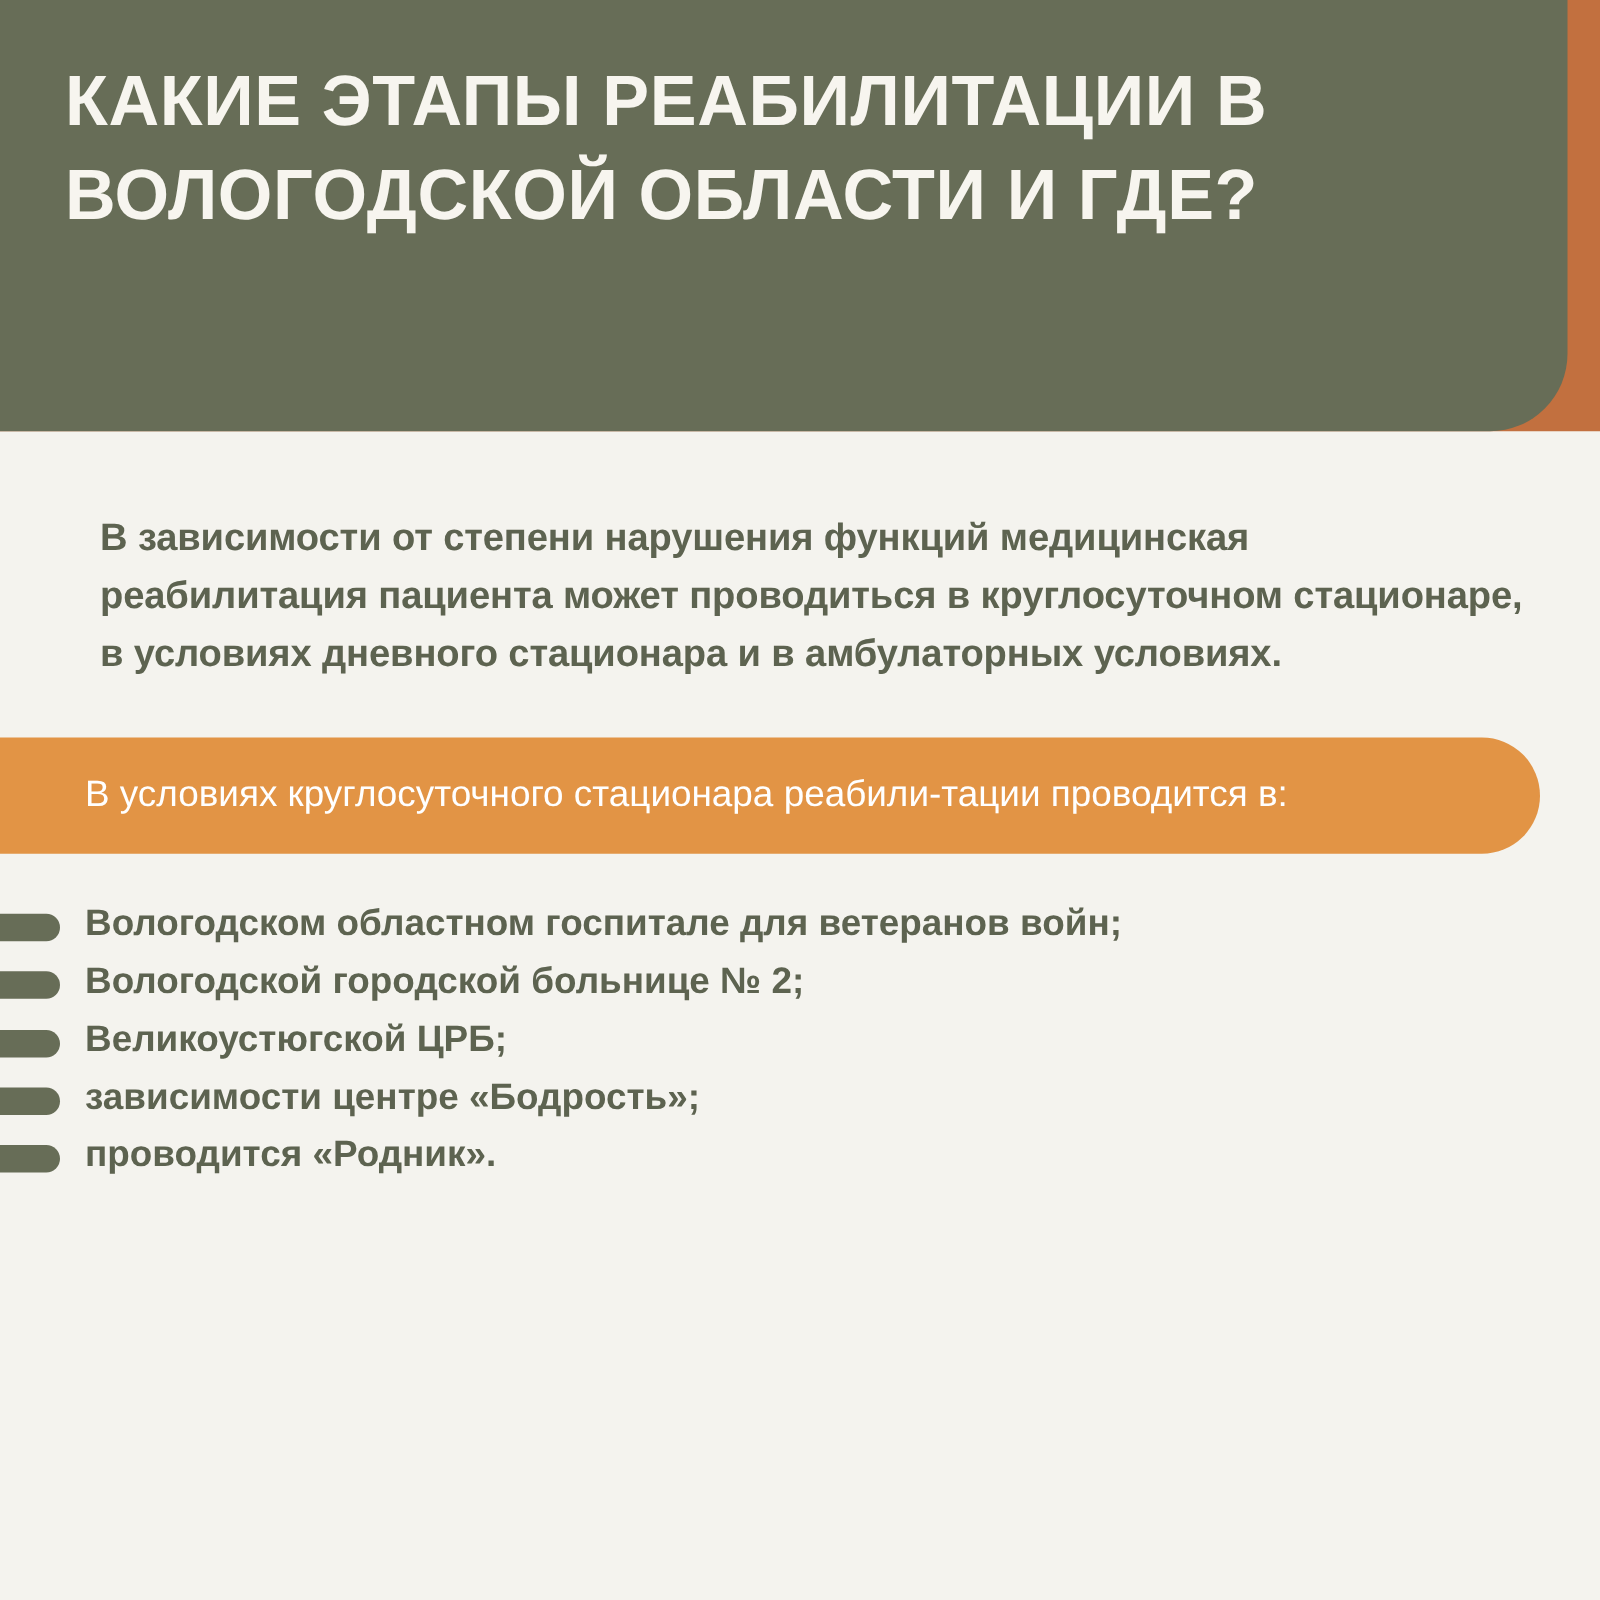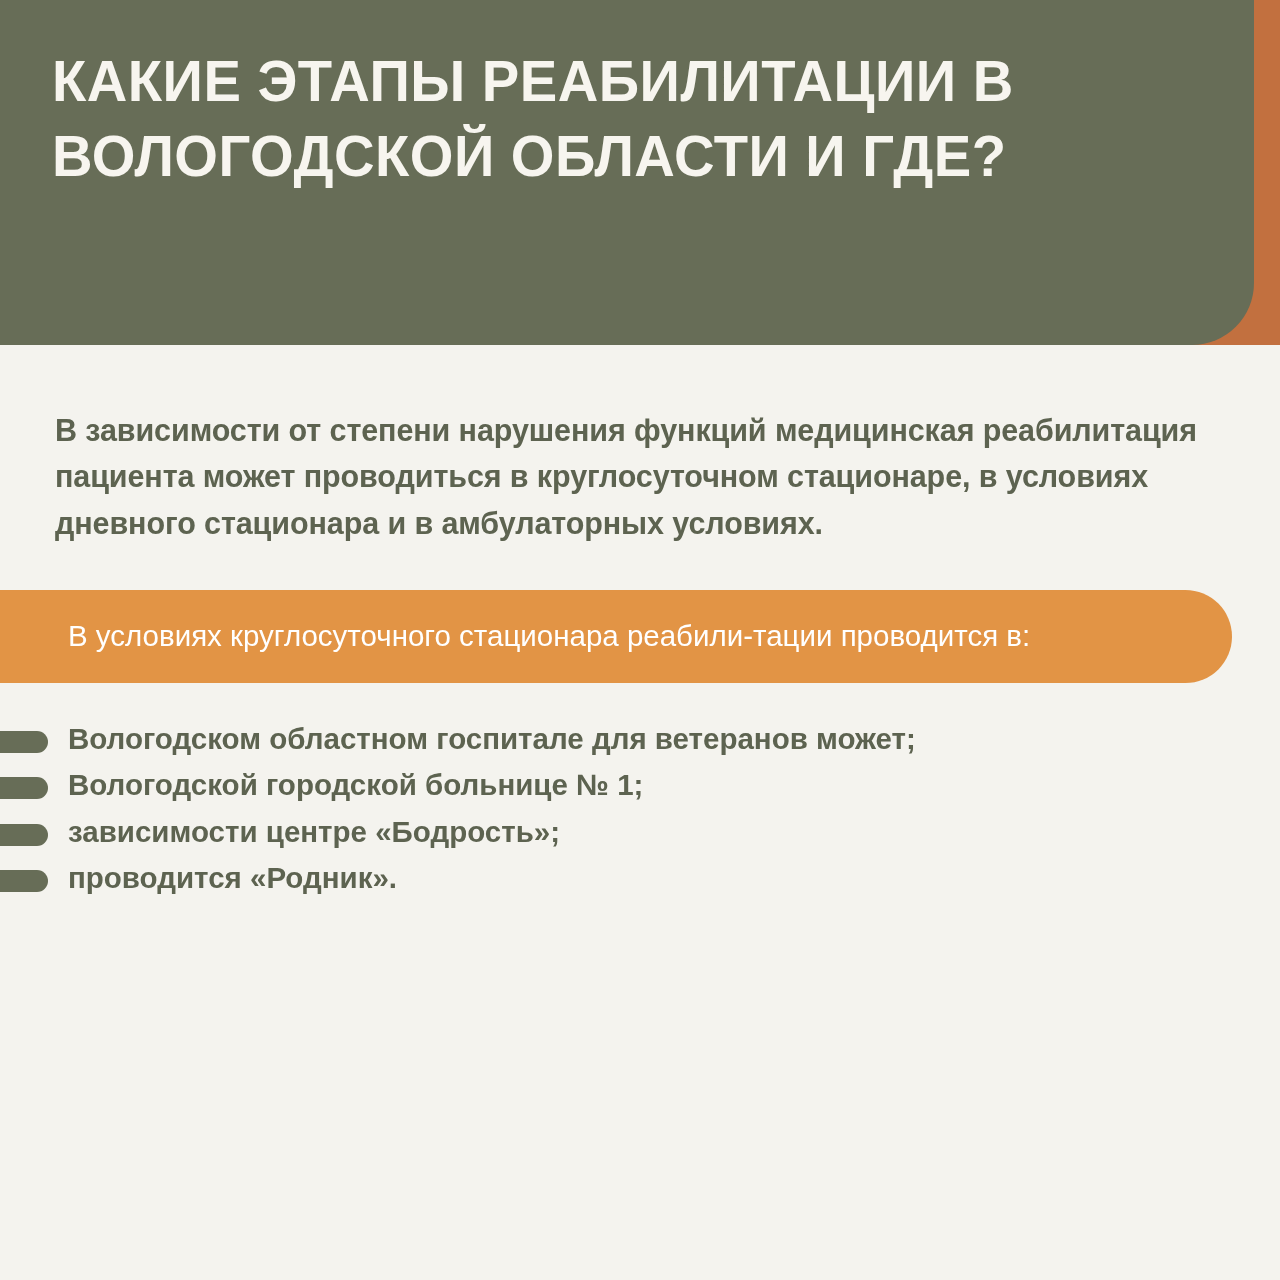--- a/index.html
+++ b/index.html
@@ -49,21 +49,21 @@
     letter-spacing: 0.5px;
     text-transform: uppercase;
     margin: 0;
     transform: scaleX(0.985);
     transform-origin: left top;
   }
 
   
   .intro {
     margin: 62px 0 16px 0;
-    padding: 0 60px 0 55px;
+    padding: 0 60px 0 80px;
     color: #5d6350;
     font-size: 30.5px;
     font-weight: bold;
     line-height: 1.52;
     letter-spacing: -0.1px;
   }
 
   
   .callout {
     margin: 44px 0 0 0;
@@ -116,25 +116,29 @@
   </div>
 </div>
 
 <p class="intro">В зависимости от степени нарушения функций медицинская реабилитация пациента может проводиться в круглосуточном стационаре, в условиях дневного стационара и в амбулаторных условиях.</p>
 
 <div class="callout">В условиях круглосуточного стационара реабили-тации проводится в:</div>
 
 <ul class="list">
   <li class="list-item">
     <span class="bullet"></span>
-    <span>Вологодском областном госпитале для ветеранов может;</span>
+    <span>Вологодском областном госпитале для ветеранов войн;</span>
   </li>
   <li class="list-item">
     <span class="bullet"></span>
-    <span>Вологодской городской больнице № 1;</span>
+    <span>Вологодской городской больнице № 2;</span>
+  </li>
+  <li class="list-item">
+    <span class="bullet"></span>
+    <span>Великоустюгской ЦРБ;</span>
   </li>
   <li class="list-item">
     <span class="bullet"></span>
     <span>зависимости центре «Бодрость»;</span>
   </li>
   <li class="list-item">
     <span class="bullet"></span>
     <span>проводится «Родник».</span>
   </li>
 </ul>

